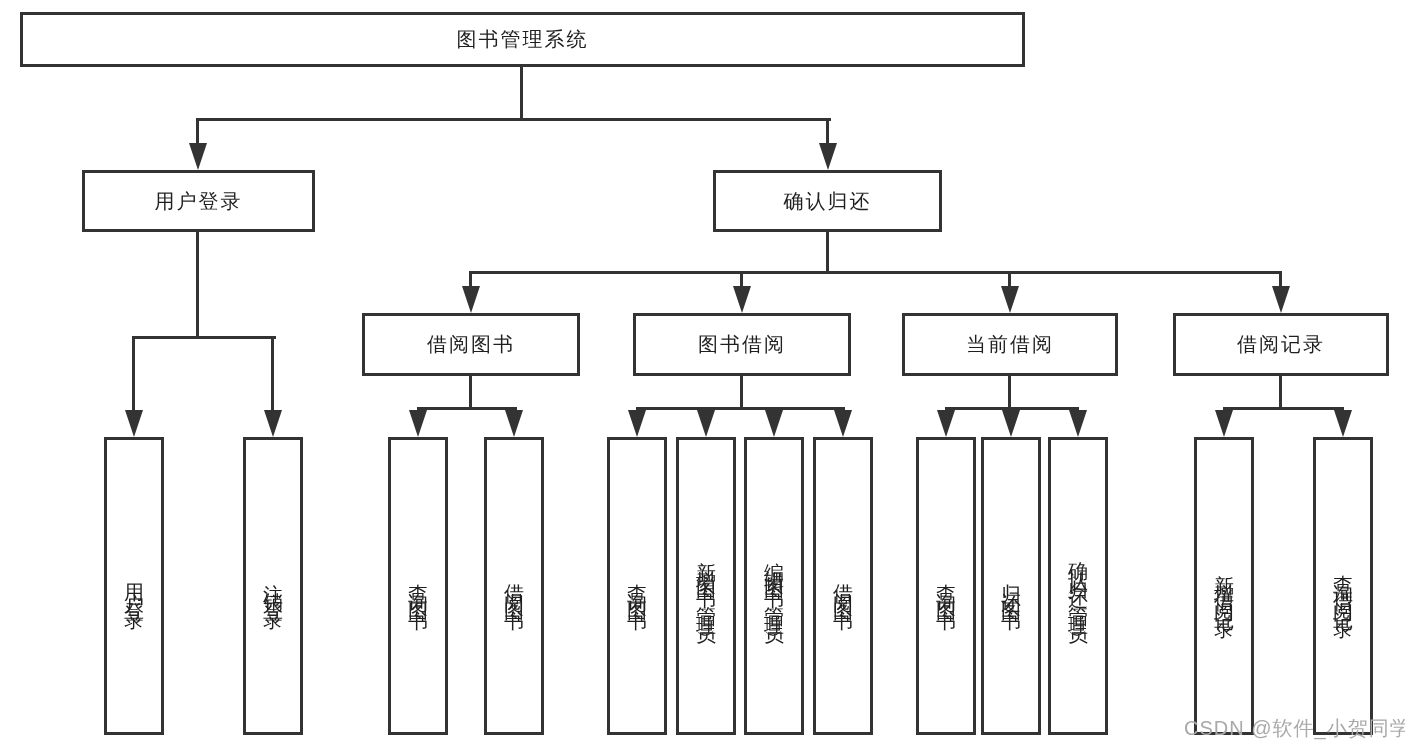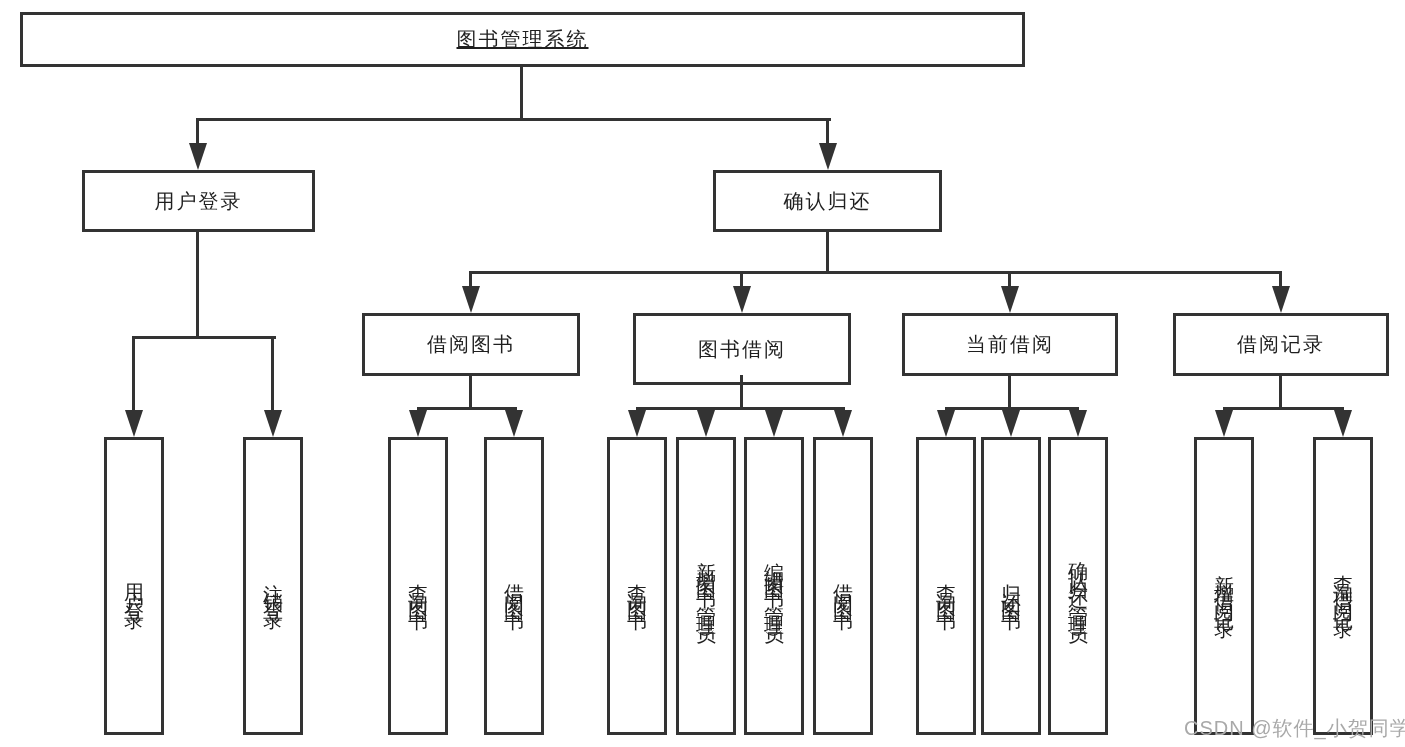--- a/index.html
+++ b/index.html
@@ -27,21 +27,21 @@
   .watermark{
     position:absolute;left:1184px;top:715px;font-size:20px;color:#a9a9a9;
     letter-spacing:1px;white-space:nowrap;z-index:5;
   }
 </style>
 </head>
 <body>
 
 <div class="canvas">
 
-  <div class="box hbox" style="left:20px;top:12px;width:1005px;height:55px;text-decoration:underline;">
+  <div class="box hbox" style="left:20px;top:12px;width:1005px;height:55px;">
     <span>图书管理系统</span>
   </div>
 
   <div class="vline" style="left:520px;top:67px;height:54px;"></div>
   <div class="hline" style="left:197px;top:118px;width:634px;"></div>
   <div class="vline" style="left:196px;top:118px;height:30px;"></div>
   <div class="vline" style="left:826px;top:118px;height:30px;"></div>
   <div class="arrow" style="left:189px;top:143px;"></div>
   <div class="arrow" style="left:819px;top:143px;"></div>
 
@@ -66,21 +66,21 @@
   <div class="vline" style="left:1008px;top:271px;height:20px;"></div>
   <div class="vline" style="left:1279px;top:271px;height:20px;"></div>
   <div class="arrow" style="left:462px;top:286px;"></div>
   <div class="arrow" style="left:733px;top:286px;"></div>
   <div class="arrow" style="left:1001px;top:286px;"></div>
   <div class="arrow" style="left:1272px;top:286px;"></div>
 
   <div class="box hbox" style="left:362px;top:313px;width:218px;height:63px;">
     <span>借阅图书</span>
   </div>
-  <div class="box hbox" style="left:633px;top:313px;width:218px;height:72px;">
+  <div class="box hbox" style="left:633px;top:313px;width:218px;height:63px;">
     <span>图书借阅</span>
   </div>
   <div class="box hbox" style="left:1173px;top:313px;width:216px;height:63px;">
     <span>借阅记录</span>
   </div>
   <div class="box hbox" style="left:902px;top:313px;width:216px;height:63px;">
     <span>当前借阅</span>
   </div>
 
   <div class="vline" style="left:469px;top:375px;height:35px;"></div>

